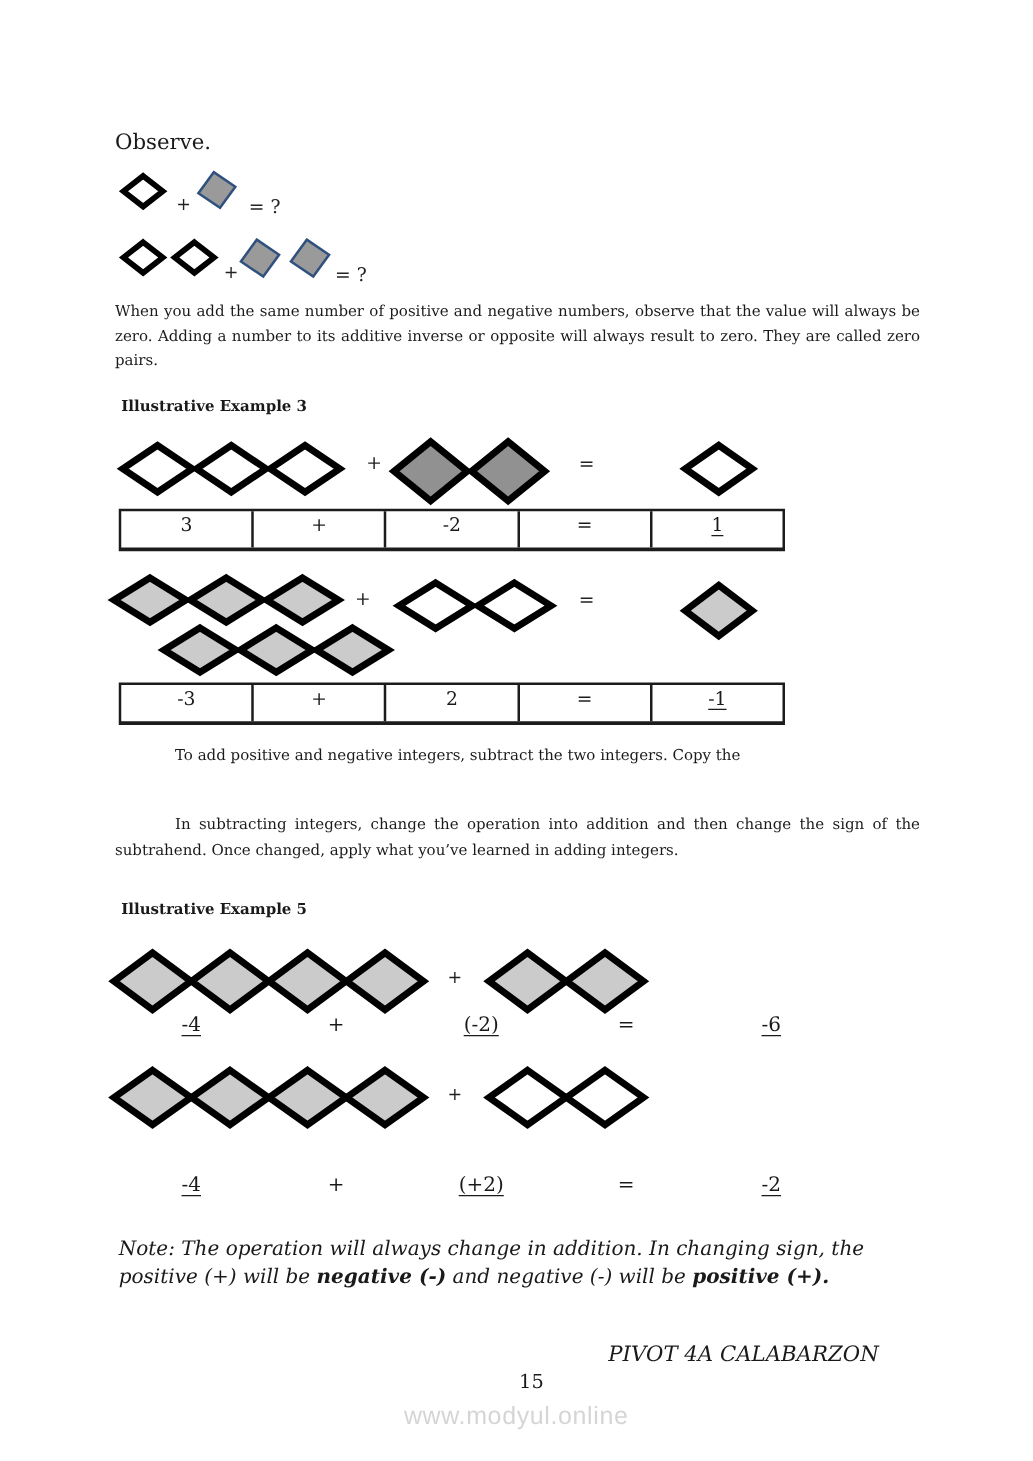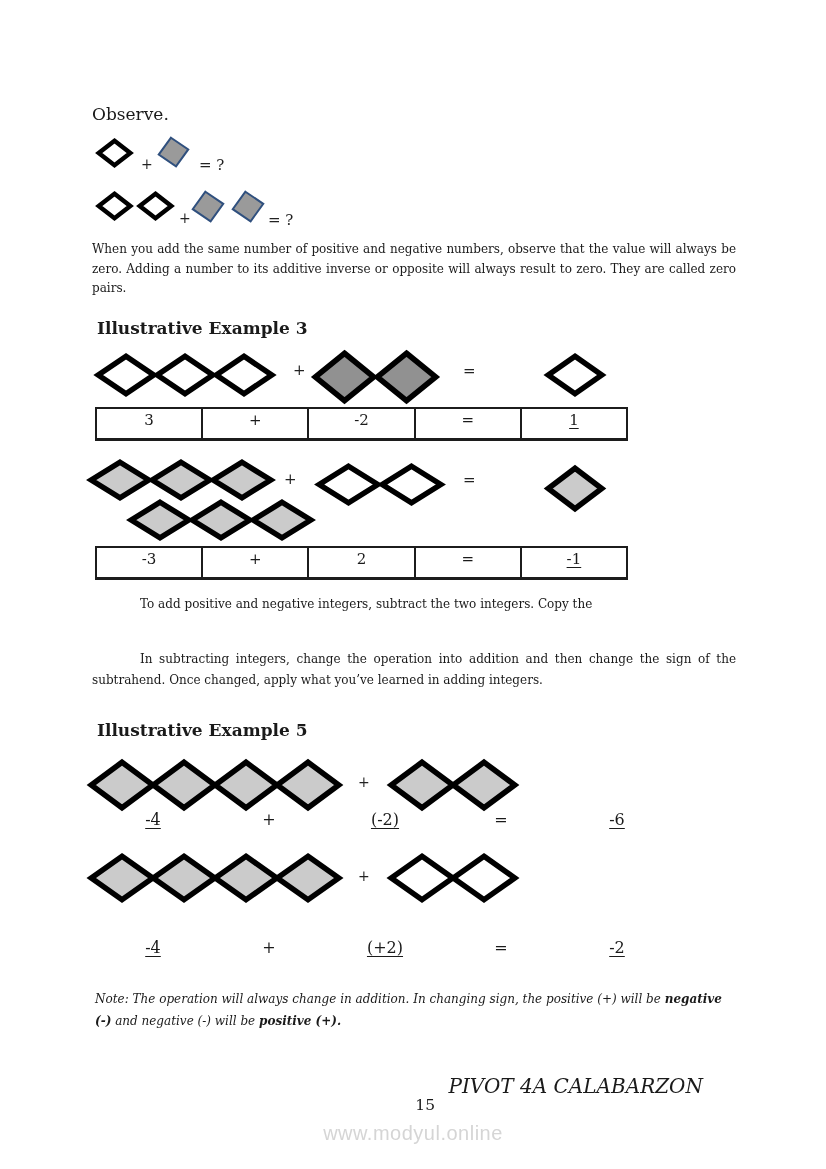--- a/index.html
+++ b/index.html
@@ -1,32 +1,32 @@
 <!DOCTYPE html>
 <html><head>
 <meta charset="utf-8">
 <style>
   html,body{margin:0;padding:0;background:#fff;}
   #page{position:relative;width:826px;height:1169px;background:#ffffff;overflow:hidden;
         font-family:"DejaVu Serif", serif;color:#1a1a1a;border-radius:31px;}
   .abs{position:absolute;}
   .body-text{font-size:12px;line-height:19.5px;text-align:justify;}
-  .heading{font-size:17px;font-weight:bold;}
+  .heading{font-size:12px;font-weight:bold;}
   .op{font-size:15px;color:#222;}
   .op-sm{font-size:14px;color:#222;}
   .dgroup{display:flex;align-items:center;}
   .dtable{display:flex;width:533px;height:34px;border:2px solid #1c1c1c;border-bottom-width:3px;box-sizing:border-box;background:#fff;}
   .dtable .cell{flex:1;border-left:2px solid #1c1c1c;text-align:center;padding-top:2px;font-size:15px;box-sizing:border-box;}
   .dtable .cell:first-child{border-left:none;}
   .lrow{display:flex;width:580px;}
   .lrow .lcell{flex:1;text-align:center;font-size:16px;}
   .u{text-decoration:underline;text-underline-offset:3px;text-decoration-thickness:1px;}
-  .note{font-size:12px;font-style:italic;line-height:22px;}
+  .note{font-size:16px;font-style:italic;line-height:22px;}
   .note b{font-weight:bold;}
-  .brand{font-size:20px;font-style:italic;text-align:right;width:300px;}
+  .brand{font-size:17px;font-style:italic;text-align:right;width:300px;}
   .pagenum{font-size:15.5px;text-align:right;width:80px;}
   .watermark{width:826px;text-align:center;font-family:"Liberation Sans", sans-serif;
              font-size:20px;color:#d5d5d5;letter-spacing:0.5px;}
   .indent{text-indent:48px;}
   .nowrap{white-space:nowrap;}
 </style>
 </head>
 <body>
 
 <div id="page">

